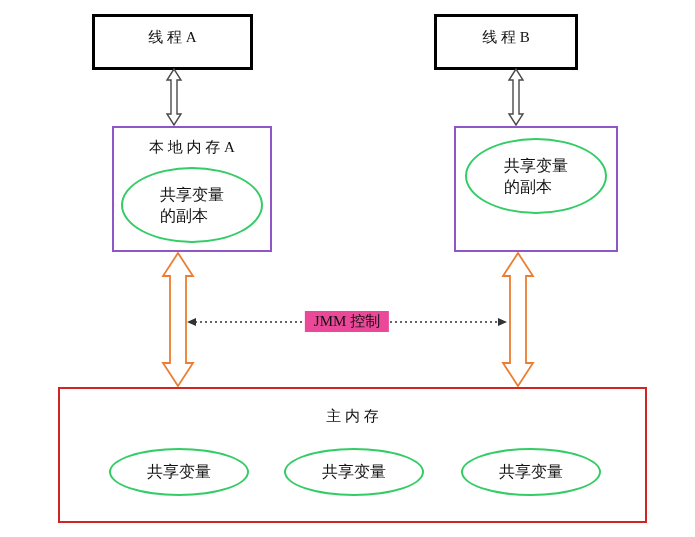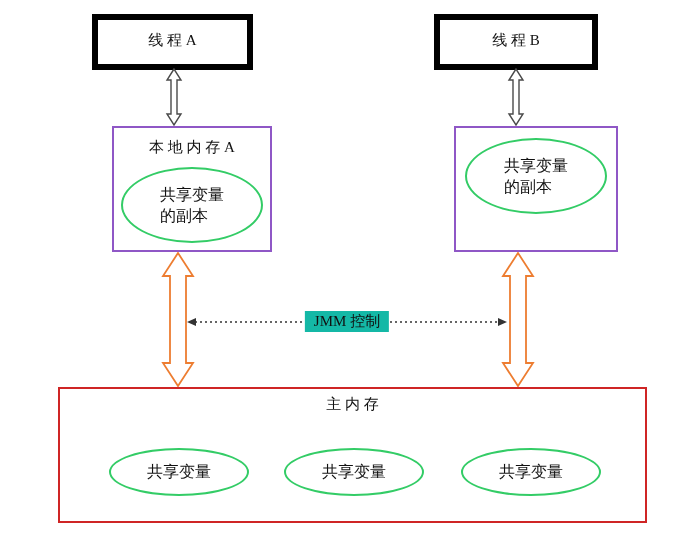--- a/index.html
+++ b/index.html
@@ -6,21 +6,21 @@
   .canvas{
     position:relative;
     width:695px;height:537px;
     background:#ffffff;
     font-family:"Liberation Serif","DejaVu Serif",serif;
     color:#111;
     overflow:hidden;
   }
   .box{position:absolute;box-sizing:border-box;background:#fff;}
   .thread-box{
-    border:6px solid #000000;
+    border:3px solid #000000;
     display:flex;justify-content:center;align-items:flex-start;
     padding-top:11px;font-size:15px;
   }
   .local-box{
     border:2px solid #8f57c6;
     text-align:center;
     margin-left:20px;
   }
   .local-title{display:block;margin-top:10px;font-size:15px;}
   .copy-ellipse{
@@ -28,48 +28,48 @@
     width:142px;height:76px;
     margin:10px auto 0;
     border:2px solid #33cc66;border-radius:50%;
     display:flex;justify-content:center;align-items:center;
     font-size:16px;line-height:21px;
   }
   .copy-ellipse .lines{text-align:left;}
   .main-box{
     border:2px solid #cf2525;
   }
-  .main-title{display:block;text-align:center;margin-top:6px;font-size:15px;}
+  .main-title{display:block;text-align:center;margin-top:18px;font-size:15px;}
   .shared-ellipse{
     position:absolute;box-sizing:border-box;
     width:140px;height:48px;top:59px;
     border:2px solid #33cc66;border-radius:50%;
     display:flex;justify-content:center;align-items:center;
     font-size:16px;
   }
   .arrow{position:absolute;}
   .jmm-label{
     position:absolute;left:347px;top:311px;
     transform:translateX(-50%);
-    background:#14b8a6;
+    background:#ec4899;
     padding:1px 9px;
     font-size:15px;
     white-space:nowrap;
   }
 </style>
 </head>
 <body>
 
 <div class="canvas">
 
   <div class="box thread-box" style="left:92px;top:14px;width:161px;height:56px;">
     <span>线 程 A</span>
   </div>
 
-  <div class="box thread-box" style="left:434px;top:14px;width:164px;height:56px;">
+  <div class="box thread-box" style="left:434px;top:14px;width:144px;height:56px;">
     <span>线 程 B</span>
   </div>
 
   <svg class="arrow" style="left:165px;top:68px;" width="18" height="58" viewBox="0 0 18 58">
     <path d="M9 1 L2 12 H6 V46 H2 L9 57 L16 46 H12 V12 H16 Z" fill="#ffffff" stroke="#4a4a4a" stroke-width="1.4"></path>
   </svg>
 
   <svg class="arrow" style="left:507px;top:68px;" width="18" height="58" viewBox="0 0 18 58">
     <path d="M9 1 L2 12 H6 V46 H2 L9 57 L16 46 H12 V12 H16 Z" fill="#ffffff" stroke="#4a4a4a" stroke-width="1.4"></path>
   </svg>

